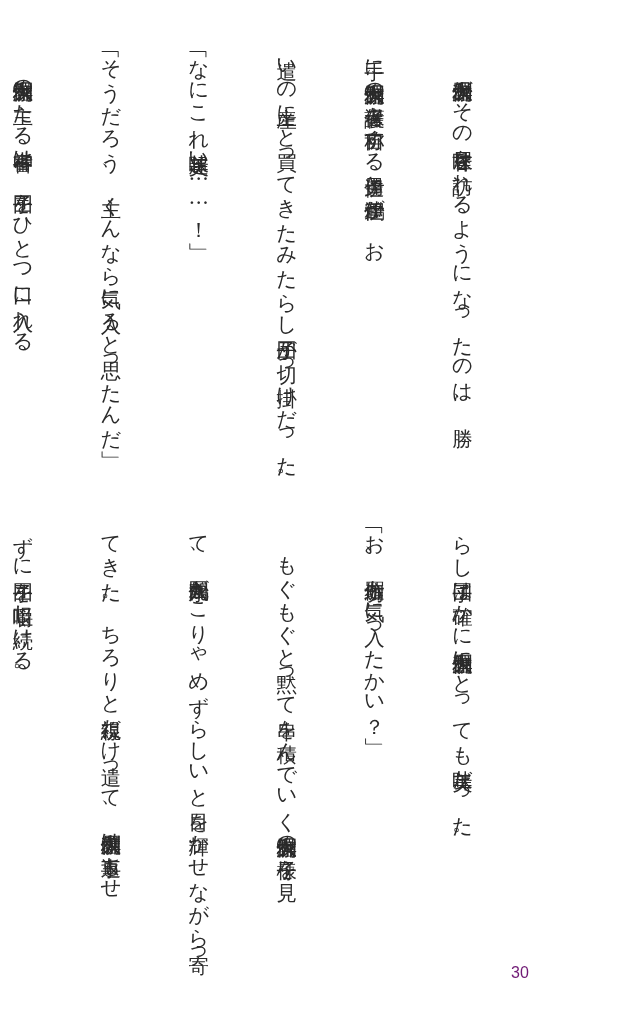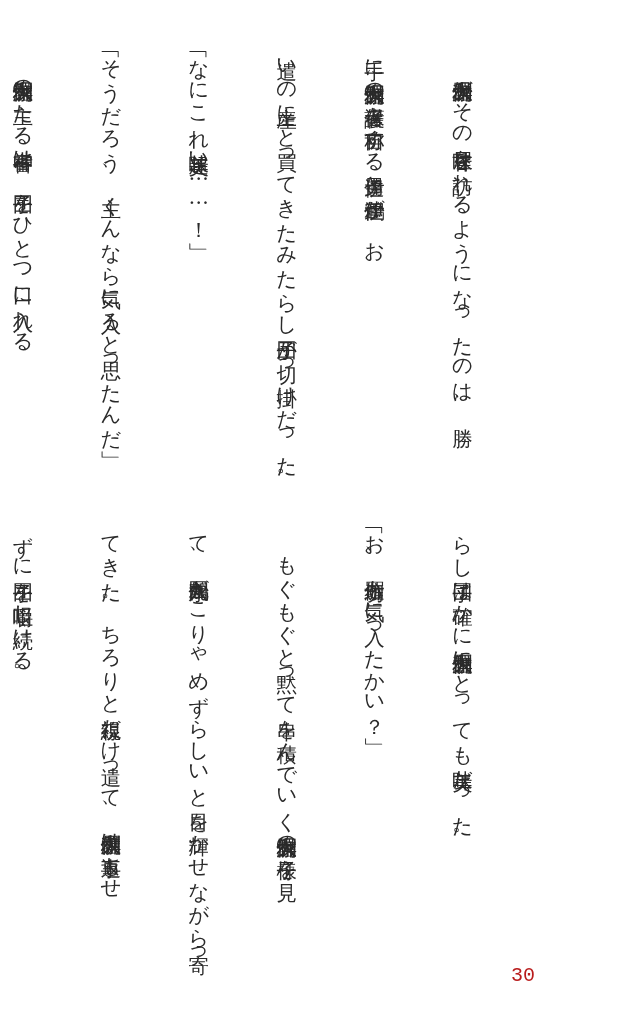--- a/index.html
+++ b/index.html
@@ -35,23 +35,23 @@
   }
   #block-bottom {
     right: 85px;
     top: 521px;
     height: 440px;
   }
   .page-number {
     position: absolute;
     left: 511px;
     top: 964px;
-    font-family: Liberation Mono, monospace;
-    font-size: 20px;
-    color: #b91c1c;
+    font-family: Liberation Sans, sans-serif;
+    font-size: 16px;
+    color: #701a75;
   }
 </style>
 </head>
 <body>
 
 <div id="page">
   <div id="block-top" class="block">
     <span class="line">　大倶利伽羅がその甘味屋を訪れるようになったのは、勝</span>
     <span class="line">手に大倶利伽羅の保護者を自称する伊達男と伊達鶴が、お</span>
     <span class="line">遣いの土産にと買ってきたみたらし団子が切っ掛けだった。</span>

